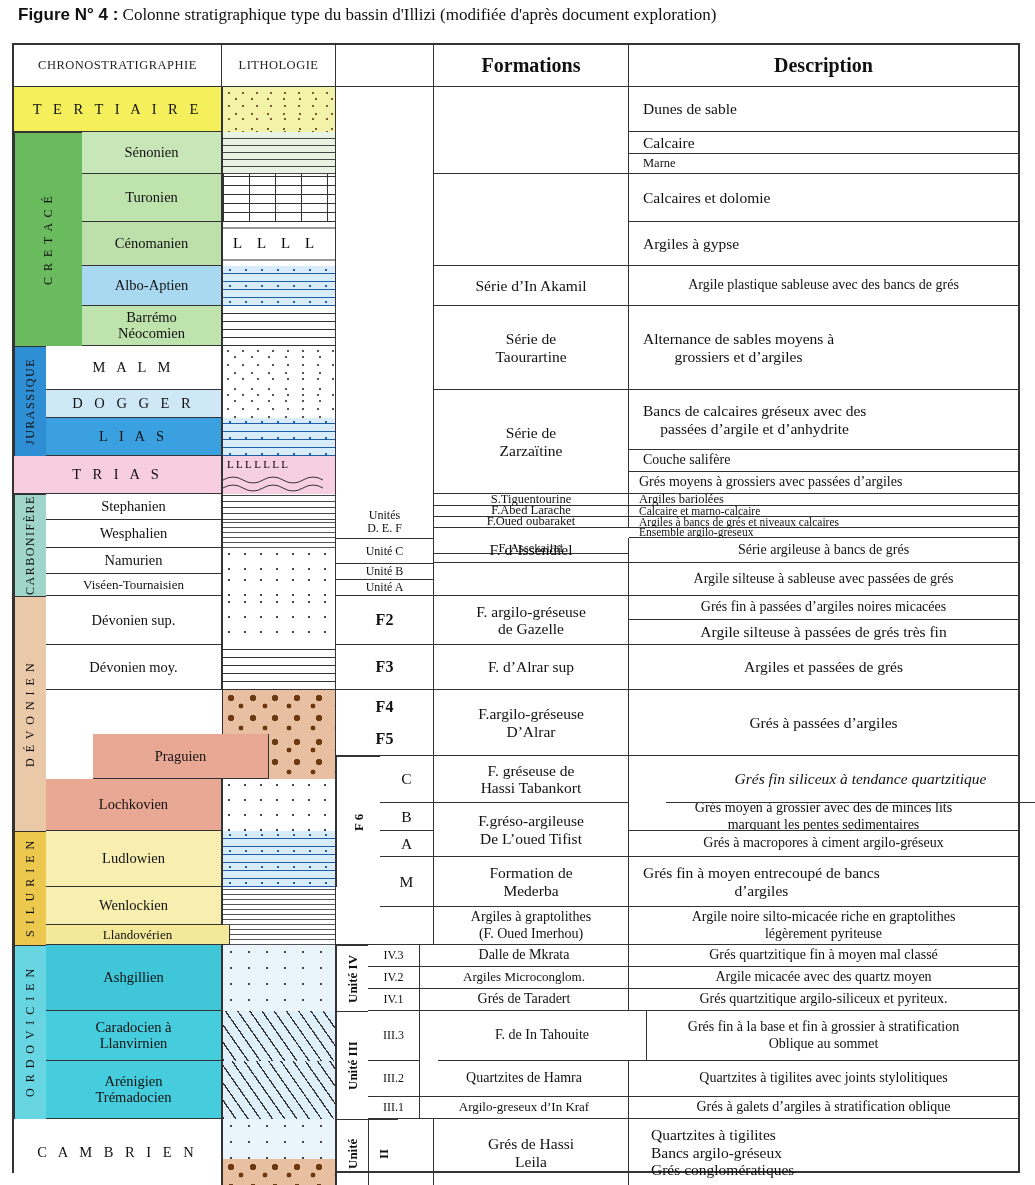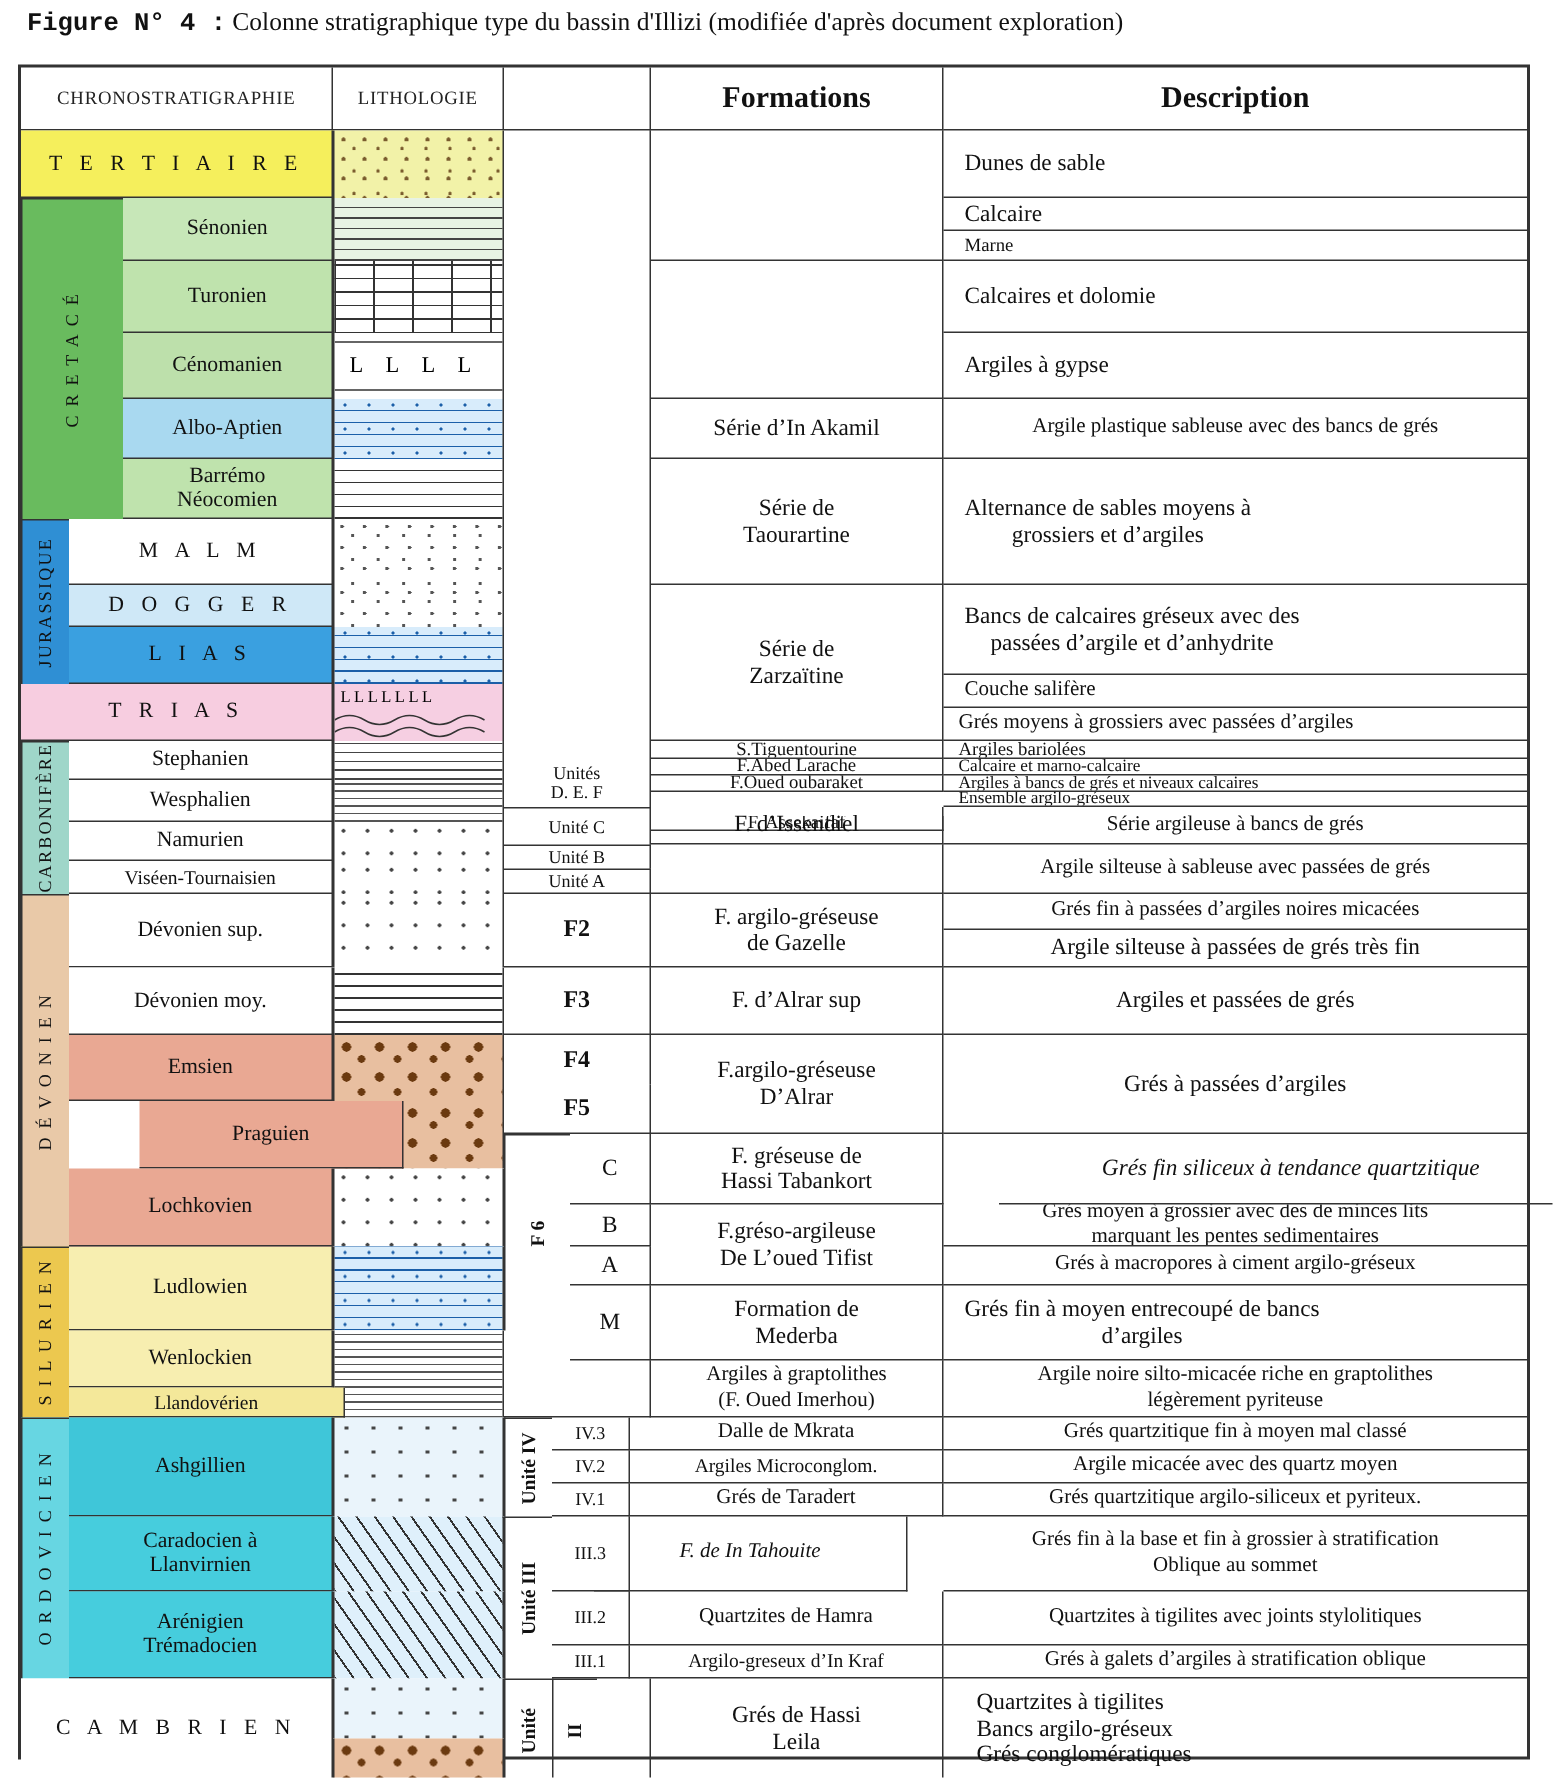--- a/index.html
+++ b/index.html
@@ -1,21 +1,21 @@
 <!DOCTYPE html>
 <html><head>
 <meta charset="utf-8">
 <style>
   html,body{margin:0;padding:0;background:#ffffff;}
   body{font-family:"Liberation Serif",serif;color:#111;}
   #page{position:relative;width:1035px;height:1185px;overflow:hidden;}
 
   
   #caption{position:absolute;left:18px;top:5px;width:1000px;font-size:17px;}
-  #caption .fig{font-family:Liberation Mono, monospace;font-weight:bold;}
+  #caption .fig{font-family:Liberation Sans, sans-serif;font-weight:bold;}
   #caption .txt{font-family:"Liberation Serif",serif;}
 
   
   #table{position:absolute;left:12px;top:43px;width:1008px;height:1130px;
          border:2px solid #333;box-sizing:border-box;background:#fff;}
 
   .cell{position:absolute;box-sizing:border-box;overflow:hidden;
         display:flex;align-items:center;justify-content:center;text-align:center;
         font-family:"Liberation Serif",serif;}
   .br{border-right:1px solid #333;}
@@ -176,21 +176,20 @@
     <div class="cell br bb c-lias stage spaced" style="left:32px;top:373px;width:176px;height:38px;">L I A S</div>
     <div class="cell br bb c-trias stage spaced" style="left:0;top:411px;width:208px;height:38px;">T R I A S</div>
 
     <div class="cell br bb c-carb stage" style="left:32px;top:449px;width:176px;height:26px;">Stephanien</div>
     <div class="cell br bb c-carb stage" style="left:32px;top:475px;width:176px;height:28px;">Wesphalien</div>
     <div class="cell br bb c-carb stage" style="left:32px;top:503px;width:176px;height:26px;">Namurien</div>
     <div class="cell br bb c-carb stage" style="left:32px;top:529px;width:176px;height:22px;font-size:13px;">Viséen-Tournaisien</div>
 
     <div class="cell br bb c-dev1 stage" style="left:32px;top:551px;width:176px;height:49px;">Dévonien sup.</div>
     <div class="cell br bb c-dev1 stage" style="left:32px;top:600px;width:176px;height:45px;">Dévonien moy.</div>
-    <div class="cell br bb c-dev2 stage" style="left:32px;top:645px;width:176px;height:44px;">Emsien</div>
     <div class="cell br bb c-dev2 stage" style="left:32px;top:689px;width:176px;height:45px;margin-left:47px;">Praguien</div>
     <div class="cell br bb c-sil1 stage" style="left:32px;top:786px;width:176px;height:56px;">Ludlowien</div>
 
     <div class="cell br bb c-dev2 stage" style="left:32px;top:734px;width:176px;height:52px;">Lochkovien</div>
     <div class="cell br bb c-sil1 stage" style="left:32px;top:842px;width:176px;height:38px;">Wenlockien</div>
     <div class="cell br bb c-sil2 stage" style="left:32px;top:880px;width:184px;height:20px;font-size:13px;">Llandovérien</div>
 
     <div class="cell br bb c-ord1 stage" style="left:32px;top:900px;width:176px;height:66px;">Ashgillien</div>
     <div class="cell br bb c-ord2 stage" style="left:32px;top:966px;width:176px;height:50px;white-space:pre-line;line-height:1.05;">Caradocien à
 Llanvirnien</div>
@@ -259,21 +258,21 @@
     <div class="cell br bb f-lab" style="left:420px;top:758px;width:195px;height:54px;white-space:pre-line;">F.gréso-argileuse
 De L’oued Tifist</div>
     <div class="cell br bb f-lab" style="left:420px;top:812px;width:195px;height:50px;white-space:pre-line;">Formation de
 Mederba</div>
     <div class="cell br bb d-lab" style="left:420px;top:862px;width:195px;height:38px;white-space:pre-line;">Argiles à graptolithes
 (F. Oued Imerhou)</div>
 
     <div class="cell br bb d-lab" style="left:406px;top:900px;width:209px;height:22px;">Dalle de Mkrata</div>
     <div class="cell br bb d-lab" style="left:406px;top:922px;width:209px;height:22px;font-size:13px;">Argiles Microconglom.</div>
     <div class="cell br bb d-lab" style="left:406px;top:944px;width:209px;height:22px;">Grés de Taradert</div>
-    <div class="cell br bb d-lab" style="left:382px;top:966px;width:209px;height:50px;font-style:italic;">F. de In Tahouite</div>
+    <div class="cell br bb d-lab" style="left:424px;top:966px;width:209px;height:50px;">F. de In Tahouite</div>
     <div class="cell br bb d-lab" style="left:406px;top:1016px;width:209px;height:36px;">Quartzites de Hamra</div>
     <div class="cell br bb d-lab" style="left:406px;top:1052px;width:209px;height:22px;font-size:13px;">Argilo-greseux d’In Kraf</div>
     <div class="cell br bb f-lab" style="left:420px;top:1074px;width:195px;height:68px;white-space:pre-line;">Grés de Hassi
 Leila</div>
 
     <div class="cell bb f-lab" style="left:615px;top:42px;width:389px;height:45px;justify-content:flex-start;padding-left:14px;">Dunes de sable</div>
     <div class="cell bb f-lab" style="left:615px;top:87px;width:389px;height:22px;justify-content:flex-start;padding-left:14px;">Calcaire</div>
     <div class="cell bb d-sm" style="left:615px;top:109px;width:389px;height:20px;justify-content:flex-start;padding-left:14px;">Marne</div>
     <div class="cell bb f-lab" style="left:615px;top:129px;width:389px;height:48px;justify-content:flex-start;padding-left:14px;">Calcaires et dolomie</div>
     <div class="cell bb f-lab" style="left:615px;top:177px;width:389px;height:44px;justify-content:flex-start;padding-left:14px;">Argiles à gypse</div>

